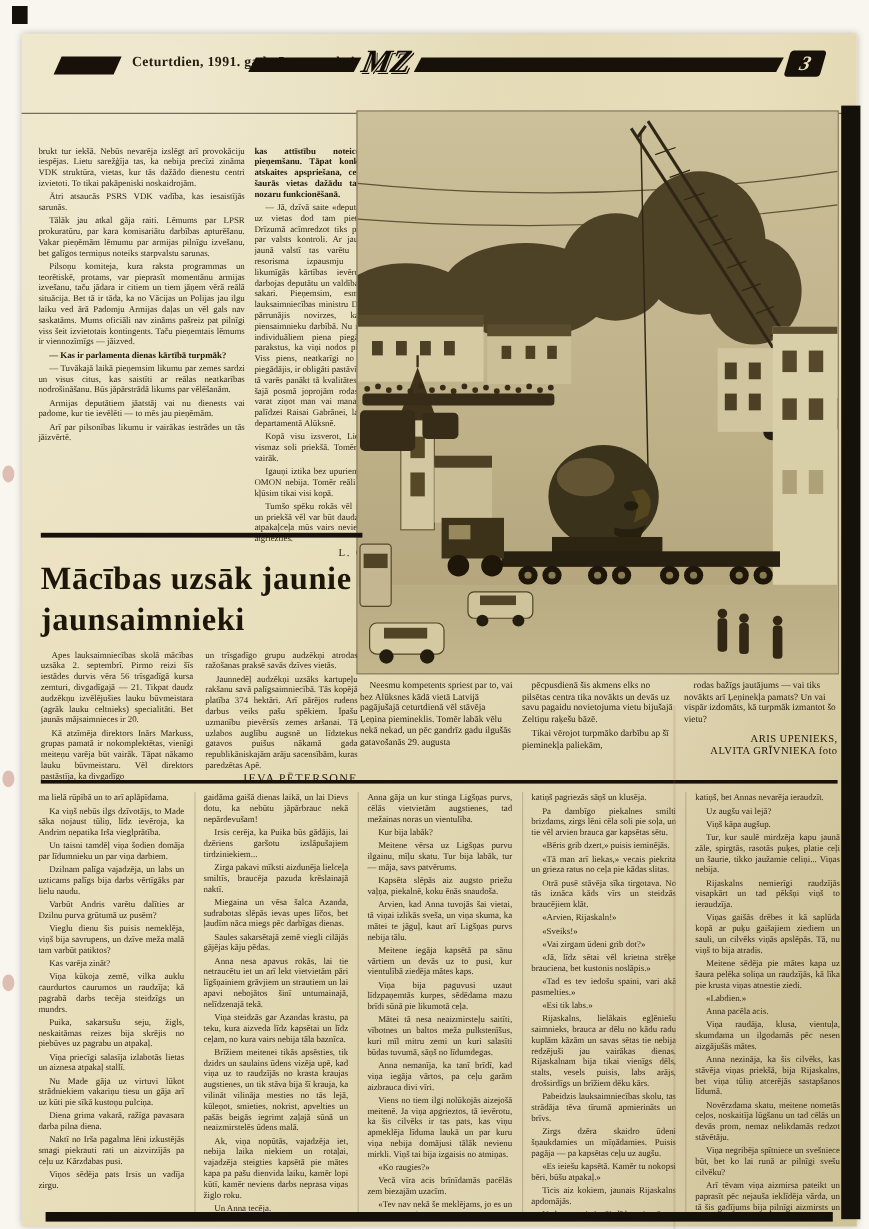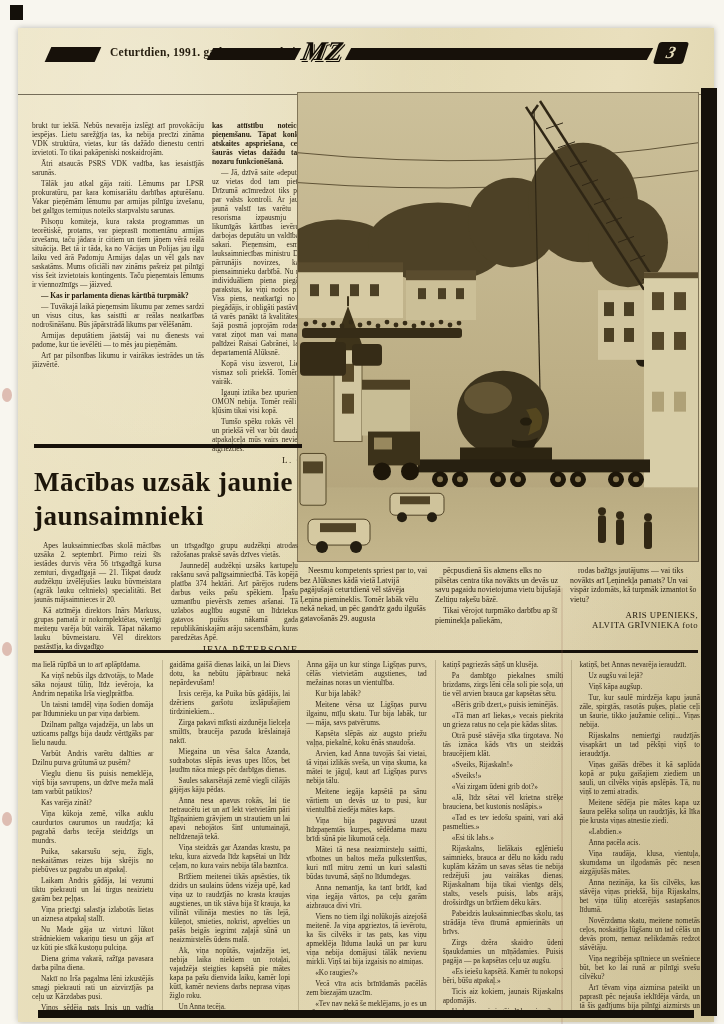--- a/index.html
+++ b/index.html
@@ -312,27 +312,26 @@
     </div>
   </div>
 
   <div class="midrule"></div>
 
   <div class="serial">
     <div class="tcol sc">
         <p class="cont">ma lielā rūpībā un to arī aplāpīdama.</p>
         <p>Ka viņš nebūs ilgs dzīvotājs, to Made sāka nojaust tūliņ, līdz ievēroja, ka Andrim nepatika Irša vieglprātība.</p>
         <p>Un taisni tamdēļ viņa šodien domāja par līdumnieku un par viņa darbiem.</p>
-        <p>Dzilnam palīga vajadzēja, un labs un uzticams palīgs bija daudz vērtīgāks par lielu naudu.</p>
+        <p>Dzilnam palīga vajadzēja, un labs un uzticams palīgs bija darbs vērtīgāks par lielu naudu.</p>
         <p>Varbūt Andris varētu dalīties ar Dzilnu purva grūtumā uz pusēm?</p>
         <p>Vieglu dienu šis puisis nemeklēja, viņš bija savrupens, un dzīve meža malā tam varbūt patiktos?</p>
         <p>Kas varēja zināt?</p>
         <p>Viņa kūkoja zemē, vilka auklu caurdurtos caurumos un raudzīja; kā pagrabā darbs tecēja steidzīgs un mundrs.</p>
         <p>Puika, sakarsušu seju, žigls, neskaitāmas reizes bija skrējis no piebūves uz pagrabu un atpakaļ.</p>
-        <p>Laikam Andris gādāja, lai vezumi tiktu piekrauti un lai tirgus neaizietu garām bez peļņas.</p>
         <p>Viņa priecīgi salasīja izlabotās lietas un aiznesa atpakaļ stallī.</p>
         <p>Nu Made gāja uz virtuvi lūkot strādniekiem vakariņu tiesu un gāja arī uz kūti pie sīkā kustoņu pulciņa.</p>
         <p>Diena grima vakarā, ražīga pavasara darba pilna diena.</p>
         <p>Naktī no Irša pagalma lēni izkustējās smagi piekrauti rati un aizvirzījās pa ceļu uz Kārzdabas pusi.</p>
         <p>Viņos sēdēja pats Irsis un vadīja zirgu.</p>
       </div>
     <div class="tcol sc">
         <p class="cont">gaidāma gaišā dienas laikā, un lai Dievs dotu, ka nebūtu jāpārbrauc nekā nepārdevušam!</p>
         <p>Irsis cerēja, ka Puika būs gādājis, lai dzēriens garšotu izslāpušajiem tirdziniekiem...</p>
         <p>Zirga pakavi mīksti aizdunēja lielceļa smiltīs, braucēja pazuda krēslainajā naktī.</p>
@@ -358,40 +357,40 @@
         <p>«Ko raugies?»</p>
         <p>Vecā vīra acis brīnīdamās pacēlās zem biezajām uzacīm.</p>
         <p>«Tev nav nekā še meklējams, jo es un māte esam vēl vīrs zemes.»</p>
       </div>
     <div class="tcol sc">
         <p class="cont">katiņš pagriezās sāņš un klusēja.</p>
         <p>Pa dambīgo piekalnes smilti brizdams, zirgs lēni cēla soli pie soļa, un tie vēl arvien brauca gar kapsētas sētu.</p>
         <p>«Bēris grib dzert,» puisis ieminējās.</p>
         <p>«Tā man arī liekas,» vecais piekrita un grieza ratus no ceļa pie kādas slitas.</p>
         <p>Otrā pusē stāvēja sīka tirgotava. No tās iznāca kāds vīrs un steidzās braucējiem klāt.</p>
-        <p>«Sveiks, Rijaskaln!»</p>
+        <p>«Arvien, Rijaskaln!»</p>
         <p>«Sveiks!»</p>
         <p>«Vai zirgam ūdeni grib dot?»</p>
         <p>«Jā, līdz sētai vēl krietna strēķe brauciena, bet kustonis noslāpis.»</p>
         <p>«Tad es tev iedošu spaini, vari akā pasmelties.»</p>
         <p>«Esi tik labs.»</p>
         <p>Rijaskalns, lielākais egļēniešu saimnieks, brauca ar dēlu no kādu radu kuplām kāzām un savas sētas tie nebija redzējuši jau vairākas dienas. Rijaskalnam bija tikai vienīgs dēls, stalts, vesels puisis, labs arājs, drošsirdīgs un brīžiem dēku kārs.</p>
         <p>Pabeidzis lauksaimniecības skolu, tas strādāja tēva tīrumā apmierināts un brīvs.</p>
         <p>Zirgs dzēra skaidro ūdeni šņaukdamies un mīņādamies. Puisis pagāja — pa kapsētas ceļu uz augšu.</p>
         <p>«Es ieiešu kapsētā. Kamēr tu nokopsi bēri, būšu atpakaļ.»</p>
         <p>Ticis aiz kokiem, jaunais Rijaskalns apdomājās.</p>
         <p>Uz kuru pusi aizgāja līdumniece?</p>
       </div>
     <div class="tcol sc">
         <p class="cont">katiņš, bet Annas nevarēja ieraudzīt.</p>
         <p>Uz augšu vai lejā?</p>
         <p>Viņš kāpa augšup.</p>
         <p>Tur, kur saulē mirdzēja kapu jaunā zāle, spirgtās, rasotās puķes, platie ceļi un šaurie, tikko jaužamie celiņi... Viņas nebija.</p>
         <p>Rijaskalns nemierīgi raudzījās visapkārt un tad pēkšņi viņš to ieraudzīja.</p>
-        <p>Viņas gaišās drēbes it kā saplūda kopā ar puķu gaišajiem ziediem un sauli, un cilvēks viņās apslēpās. Tā, nu viņš to zemi atradis.</p>
+        <p>Viņas gaišās drēbes it kā saplūda kopā ar puķu gaišajiem ziediem un sauli, un cilvēks viņās apslēpās. Tā, nu viņš to bija atradis.</p>
         <p>Meitene sēdēja pie mātes kapa uz šaura pelēka soliņa un raudzījās, kā līka pie krusta viņas atnestie ziedi.</p>
         <p>«Labdien.»</p>
         <p>Anna pacēla acis.</p>
         <p>Viņa raudāja, klusa, vientuļa, skumdama un ilgodamās pēc nesen aizgājušās mātes.</p>
         <p>Anna nezināja, ka šis cilvēks, kas stāvēja viņas priekšā, bija Rijaskalns, bet viņa tūliņ atcerējās sastapšanos līdumā.</p>
         <p>Novērzdama skatu, meitene nometās ceļos, noskaitīja lūgšanu un tad cēlās un devās prom, nemaz nelikdamās redzot stāvētāju.</p>
         <p>Viņa negribēja spītniece un svešniece būt, bet ko lai runā ar pilnīgi svešu cilvēku?</p>
         <p>Arī tēvam viņa aizmirsa pateikt un paprasīt pēc nejauša ieklīdēja vārda, un tā šis gadījums bija pilnīgi aizmirsts un izzudis no atmiņas.</p>
       </div>
   </div>

